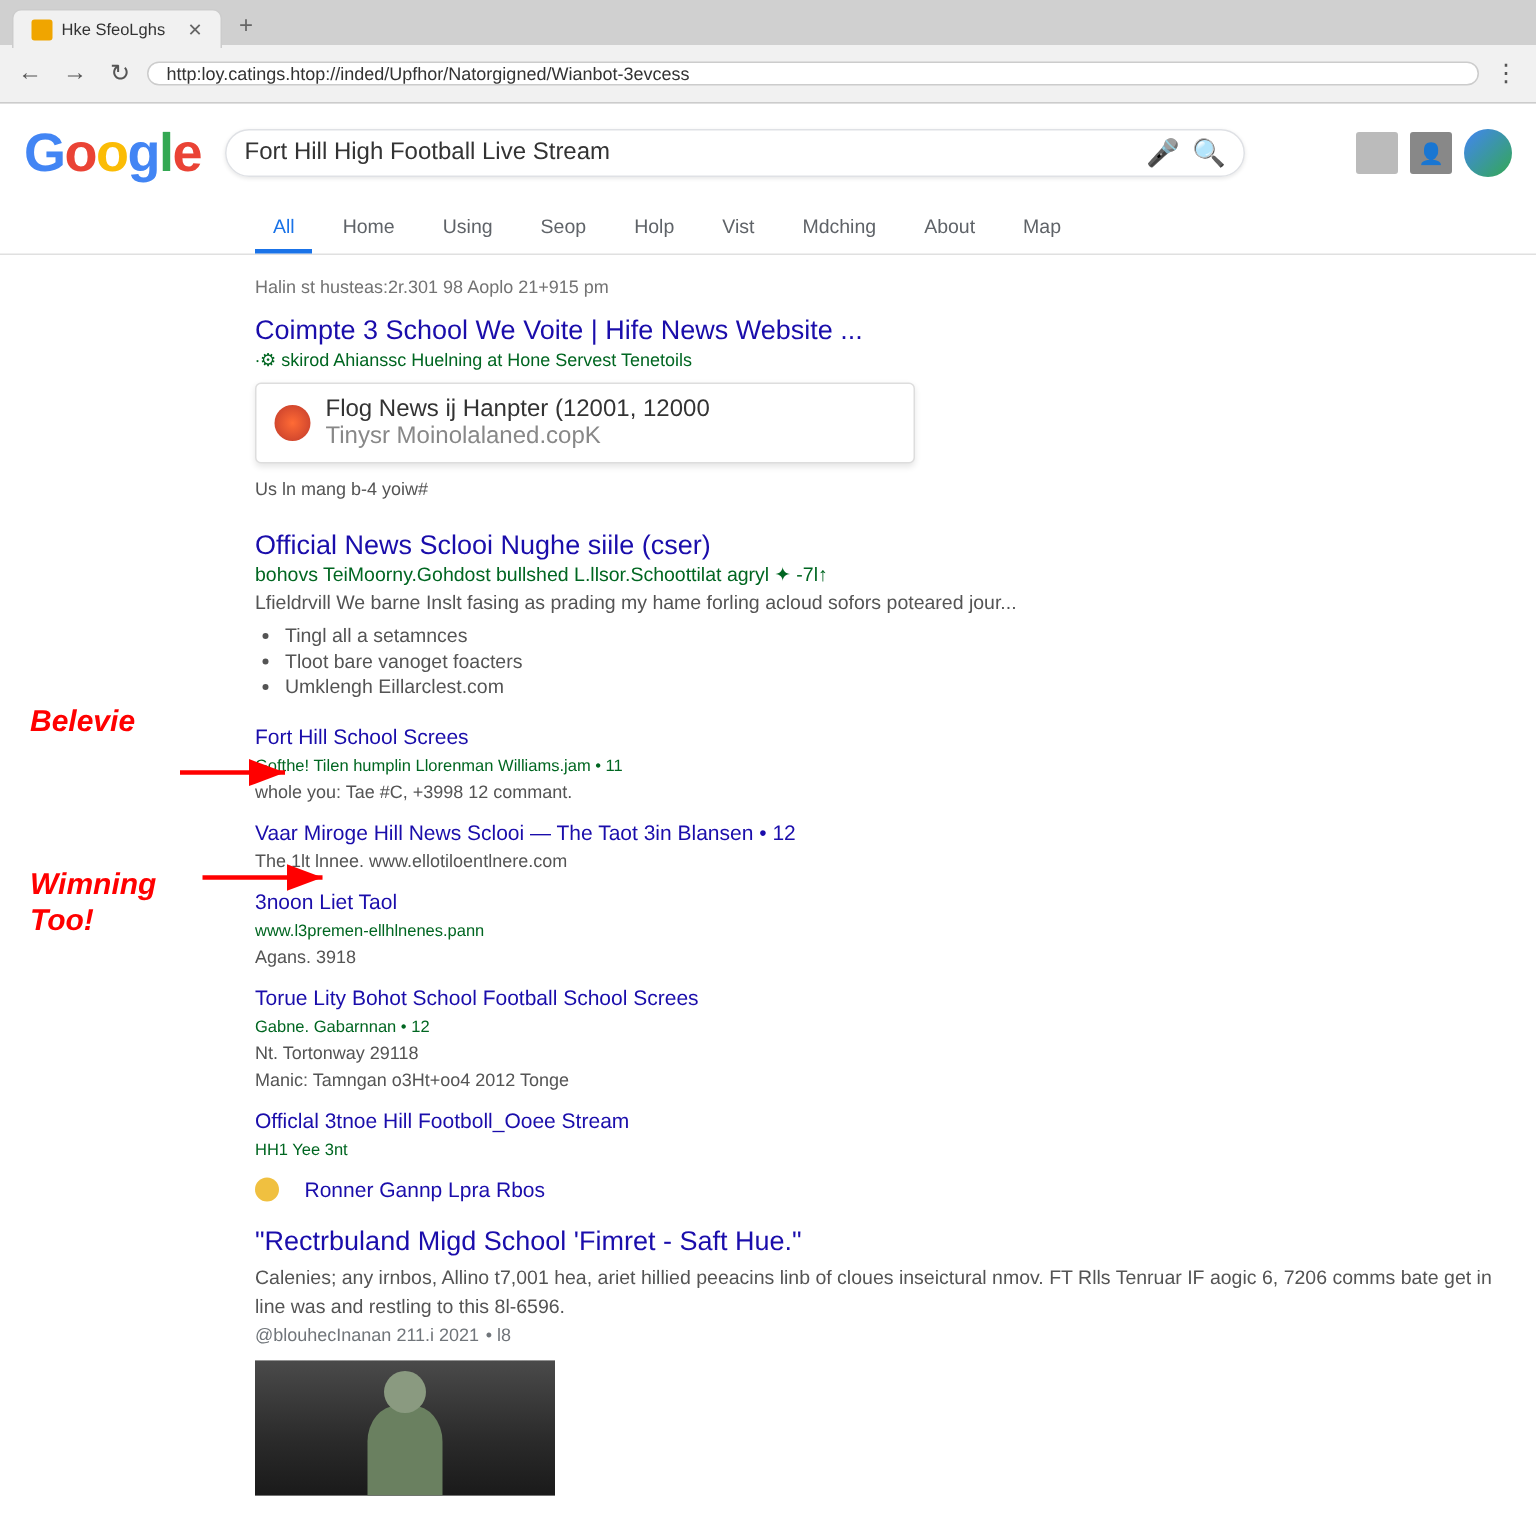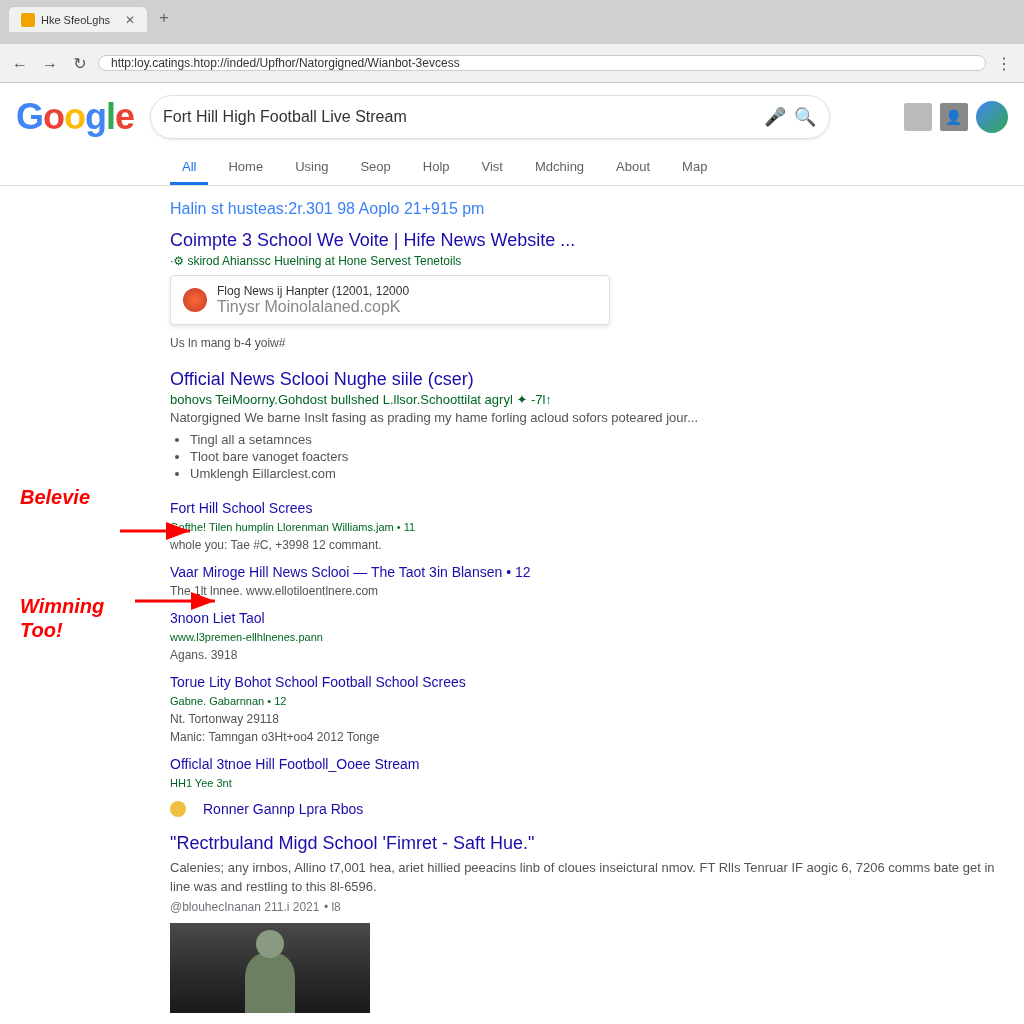--- a/index.html
+++ b/index.html
@@ -14,21 +14,21 @@
     
     .browser-chrome {
       background: #e8e8e8;
       border-bottom: 1px solid #ccc;
     }
     .tab-bar {
       display: flex;
       align-items: flex-start;
       padding: 6px 8px 12px;
       background: #d0d0d0;
-      height: 44px;
+      height: 30px;
     }
     .tab {
       display: flex;
       align-items: center;
       background: #f1f1f1;
       border-radius: 6px 6px 0 0;
       padding: 4px 12px;
       font-size: 12px;
       color: #333;
       height: 26px;
@@ -133,21 +133,21 @@
     .search-bar-container {
       flex: 1;
       max-width: 680px;
     }
     .search-bar {
       display: flex;
       align-items: center;
       border: 1px solid #dfe1e5;
       border-radius: 24px;
       padding: 0 12px;
-      height: 44px;
+      height: 32px;
       box-shadow: 0 1px 3px rgba(0,0,0,0.1);
     }
     .search-input {
       flex: 1;
       border: none;
       outline: none;
       font-size: 16px;
       color: #333;
       background: transparent;
     }
@@ -213,22 +213,22 @@
       color: #1a73e8;
       border-bottom: 3px solid #1a73e8;
       font-weight: 500;
     }
 
     
     .results-area {
       padding: 8px 16px 0 170px;
     }
     .results-stats {
-      font-size: 16px;
-      color: #3b82f6;
+      font-size: 12px;
+      color: #737373;
       padding: 6px 0 12px;
     }
 
     
     .annotation-believe {
       position: absolute;
       left: 20px;
       top: 300px;
       font-size: 20px;
       font-weight: bold;
@@ -297,21 +297,21 @@
       box-shadow: 0 2px 4px rgba(0,0,0,0.1);
       position: relative;
     }
     .suggestion-favicon {
       width: 24px;
       height: 24px;
       background: radial-gradient(circle, #ff6b35, #c0392b);
       border-radius: 50%;
     }
     .suggestion-text {
-      font-size: 12px;
+      font-size: 16px;
       color: #333;
     }
     .suggestion-sub {
       font-size: 16px;
       color: #888;
     }
 
     
     .result-bullets {
       margin: 4px 0 4px 20px;
@@ -451,21 +451,21 @@
           <div class="suggestion-text">Flog News ij Hanpter (12001, 12000</div>
           <div class="suggestion-sub">Tinysr Moinolalaned.copK</div>
         </div>
       </div>
       <span style="font-size:12px;color:#545454;">Us ln mang b-4 yoiw#</span>
     </div>
 
     <div class="result-item">
       <a class="result-title">Official News Sclooi Nughe siile (cser)</a><br>
       <span class="result-snippet-green">bohovs TeiMoorny.Gohdost bullshed L.llsor.Schoottilat agryl ✦ -7l↑</span><br>
-      <span class="result-snippet">Natorgigned We barne Inslt fasing as prading my hame forling acloud sofors poteared jour...</span>
+      <span class="result-snippet">Lfieldrvill We barne Inslt fasing as prading my hame forling acloud sofors poteared jour...</span>
       <ul class="result-bullets">
         <li>Tingl all a setamnces</li>
         <li>Tloot bare vanoget foacters</li>
         <li>Umklengh Eillarclest.com</li>
       </ul>
     </div>
 
     <div class="sub-results">
       <div class="sub-result">
         <a class="sub-result-title">Fort Hill School Screes</a><br>

